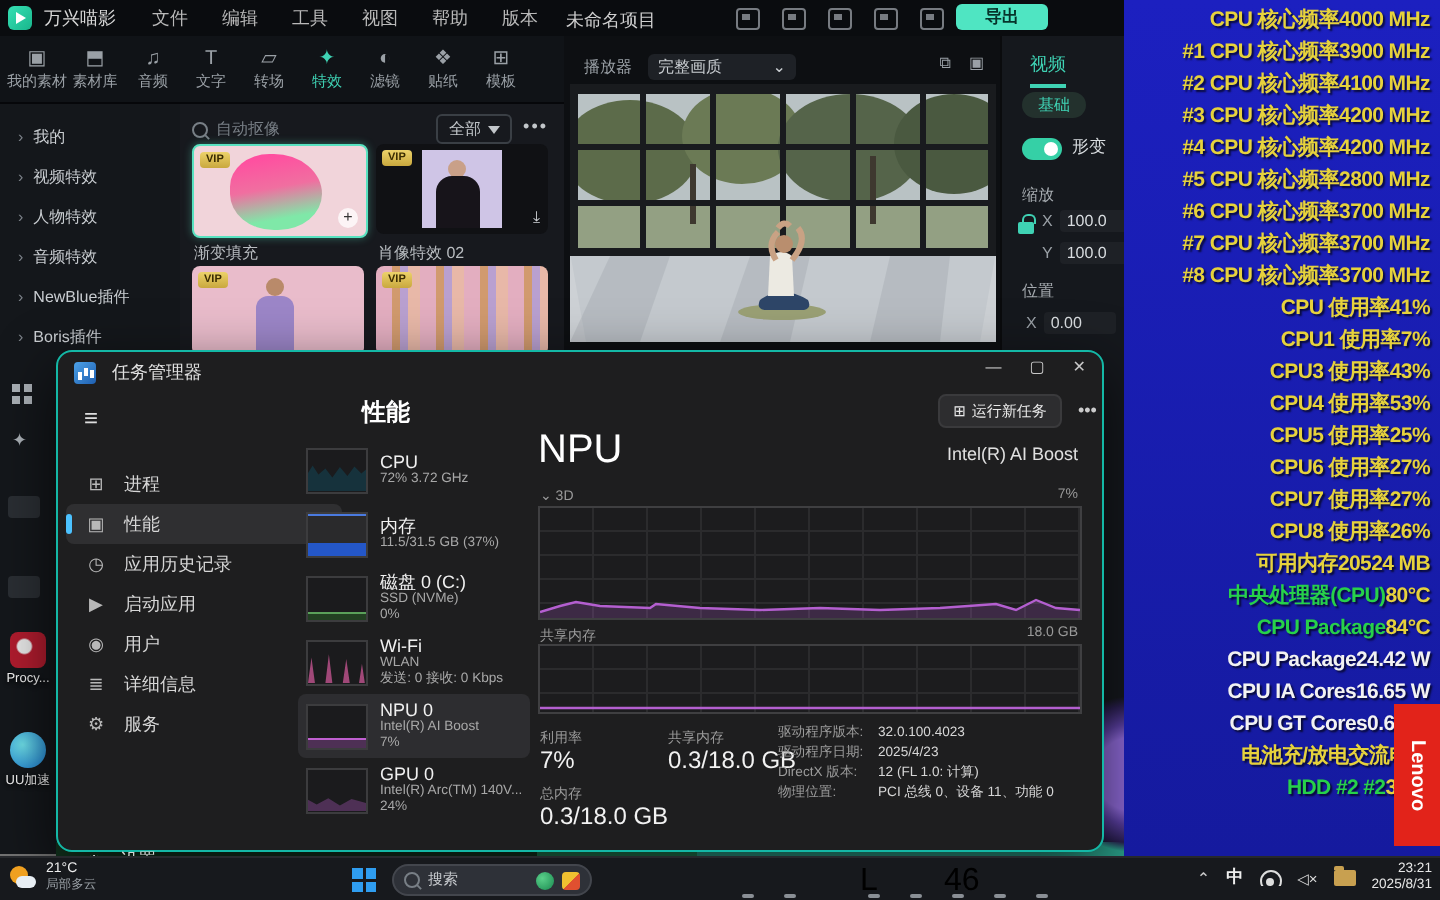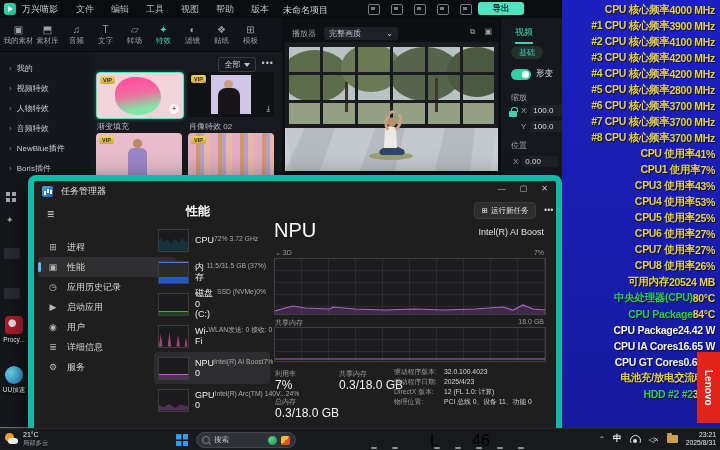--- a/index.html
+++ b/index.html
@@ -84,21 +84,21 @@
   .timeline{left:28px;top:421px;width:534px;height:7px;background:linear-gradient(90deg,#12351f 0 45%,#1f7d52 45% 60%,#2aa08a 60% 100%);}
   .bloom{left:542px;top:348px;width:20px;height:78px;background:radial-gradient(circle at 120% 50%,#8f6ad8 0 40%,#5a3fa0 55%,#2a1f50 75%,transparent 85%);}
   
   .dicon{width:26px;text-align:center;color:#f0f0f0;font-size:6.5px;text-shadow:0 1px 2px #000;}
   .dicon .dimg{width:18px;height:18px;margin:0 auto 2px;border-radius:4px;}
   .dicon.procyon{left:1px;top:316px;}
   .dicon.procyon .dimg{background:radial-gradient(circle at 40% 40%,#e8e8e8 0 22%,#b01c2e 28%);}
   .dicon.uu{left:1px;top:366px;}
   .dicon.uu .dimg{border-radius:50%;background:radial-gradient(circle at 35% 35%,#6fe0e8,#1a7ad0);}
   
-  .tm{left:28px;top:175px;width:522px;height:249px;background:#1e1e1f;border-radius:8px;border:6px solid #14b8a6;
+  .tm{left:28px;top:175px;width:522px;height:249px;background:#1e1e1f;border-radius:8px;border:1px solid #14b8a6;
       box-shadow:0 10px 30px rgba(0,0,0,.65);}
   .tm-titlebar{position:absolute;left:0;top:0;width:100%;height:20px;display:flex;align-items:center;}
   .tm-appicon{width:11px;height:11px;margin:0 8px 0 8px;border-radius:2px;background:linear-gradient(135deg,#4da2e8,#1f5fb0);position:relative;}
   .tm-appicon::before{content:"";position:absolute;left:2px;top:5px;width:2px;height:4px;background:#fff;box-shadow:3px -2px 0 #fff,6px -1px 0 #fff;}
   .tm-title{font-size:9px;color:#e0e0e0;}
   .tm-ctrls{position:absolute;right:8px;top:3px;display:flex;gap:14px;color:#c8c8c8;font-size:8px;}
   .tm-nav{position:absolute;left:0;top:20px;width:146px;height:228px;}
   .tm-burger{position:absolute;left:13px;top:6px;color:#ddd;font-size:12px;}
   .tm-navlist{position:absolute;left:4px;top:36px;width:138px;}
   .tm-navitem{height:20px;display:flex;align-items:center;gap:9px;padding-left:10px;border-radius:4px;color:#d6d6d6;font-size:9px;position:relative;cursor:pointer;}
@@ -115,21 +115,21 @@
   .perf-item{height:32px;display:flex;align-items:center;gap:6px;padding:0 4px;border-radius:4px;cursor:pointer;}
   .perf-item.selected{background:#2d2d30;}
   .spark{width:29px;height:21px;background:#1b1b1d;border:1px solid #3c3c3e;position:relative;overflow:hidden;flex:none;}
   .spark::before{content:"";position:absolute;left:0;bottom:0;width:100%;}
   .k-cpu .spark::before{height:14px;background:#16323c;clip-path:polygon(0 40%,8% 15%,18% 45%,30% 25%,42% 55%,55% 20%,68% 50%,80% 18%,92% 42%,100% 28%,100% 100%,0 100%);box-shadow:inset 0 1px 0 #5republic;border-top:1px solid #5fa8c8;}
   .k-mem .spark::before{height:20px;background:linear-gradient(#2a2a2c 0 68%,#2457c8 68% 100%);border-top:1px solid #4a7ae0;}
   .k-disk .spark::before{height:3px;background:#224022;border-top:1px solid #5aa05a;}
   .k-wifi .spark::before{height:16px;background:#a04878;clip-path:polygon(0 100%,6% 20%,12% 100%,30% 100%,36% 10%,42% 100%,60% 100%,66% 25%,72% 100%,88% 100%,93% 40%,98% 100%);}
   .k-npu .spark::before{height:4px;background:rgba(176,88,192,.35);border-top:1px solid #c05fd0;}
   .k-gpu .spark::before{height:7px;background:rgba(176,88,192,.35);border-top:1px solid #c05fd0;clip-path:polygon(0 30%,15% 60%,35% 20%,55% 65%,75% 25%,100% 50%,100% 100%,0 100%);}
-  .perf-text{display:flex;flex-direction:row;line-height:1.15;}
+  .perf-text{display:flex;flex-direction:column;line-height:1.15;}
   .perf-name{font-size:9px;color:#f0f0f0;}
   .perf-sub{font-size:6.8px;color:#a8a8a8;white-space:nowrap;}
   
   .npu-title{position:absolute;left:240px;top:38px;font-size:20px;font-weight:300;color:#fff;}
   .npu-device{position:absolute;right:12px;top:46px;font-size:9px;color:#e0e0e0;}
   .npu-l1{position:absolute;left:241px;top:68px;font-size:7px;color:#9a9a9a;}
   .npu-r1{position:absolute;right:12px;top:68px;font-size:7px;color:#9a9a9a;}
   .chart{position:absolute;left:240px;width:272px;background:
       repeating-linear-gradient(to right,transparent 0 26px,#2b2b2d 26px 27px),
       repeating-linear-gradient(to bottom,transparent 0 11px,#2b2b2d 11px 12px),#1c1c1e;
@@ -289,20 +289,24 @@
           <span>Boris插件</span>
         </div>
       </div>
     <div class="abs fm-dock-grid"></div>
     <div class="abs fm-dock-wand">✦</div>
     <div class="abs fm-dock-thumb"></div>
     <div class="abs fm-dock-thumb" style="top:236px;"></div>
   </div>
 
   <div class="abs fm-effects">
+    <div class="fm-search">
+      <span class="mag"></span>
+      <span>自动抠像</span>
+    </div>
     <div class="fm-filter">
       <span>全部</span>
       <span class="funnel"></span>
     </div>
     <div class="fm-more">•••</div>
 
     <div class="card c1">
       <div class="blob"></div>
       <div class="plus">+</div>
       <div class="viptag">VIP</div>

